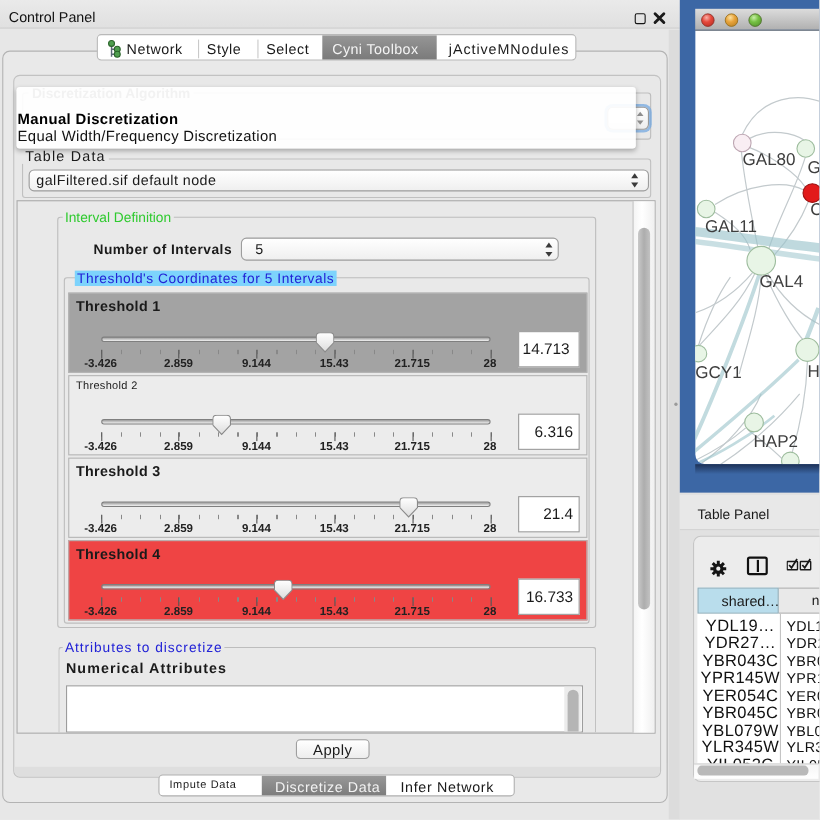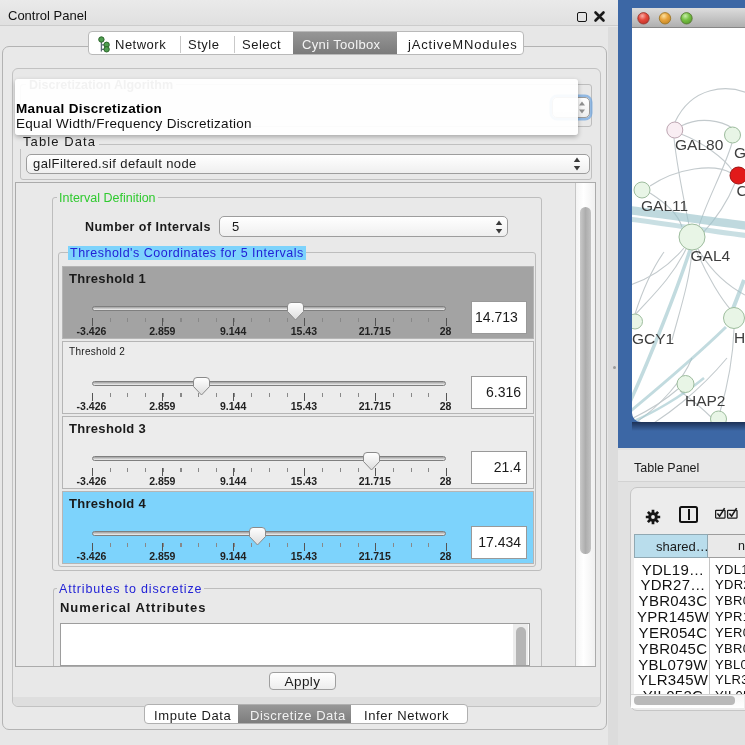--- a/index.html
+++ b/index.html
@@ -156,21 +156,21 @@
       <defs>
         <linearGradient id="thg415" x1="0" y1="0" x2="0" y2="1">
           <stop offset="0" stop-color="#ffffff"></stop>
           <stop offset="1" stop-color="#dcdcdc"></stop>
         </linearGradient>
       </defs>
       <path d="M4 0.5 H13 Q16.5 0.5 16.5 4 V9.5 L8.5 18 L0.5 9.5 V4 Q0.5 0.5 4 0.5 Z" stroke-width="1" fill="url(#thg415)" stroke="#8a8a8a"></path>
     </svg>
   <div class="abs" style="left:408px;top:34.5px;width:56px;height:33px;background:#fff;border:1px solid #999;font-size:14px;text-align:right;line-height:31px;padding-right:5px">21.4</div>
 </div>
-<div class="abs" style="left:62px;top:490.5px;width:471.5px;height:73px;border:1px solid #b5b5b5;background:#7dd3fc">
+<div class="abs" style="left:62px;top:490.5px;width:471.5px;height:73px;border:1px solid #b5b5b5;background:#ef4444">
   <div class="abs" style="left:6px;top:4px;font-size:13px;font-weight:bold;letter-spacing:0.3px">Threshold 4</div>
   <div class="abs" style="left:28.5px;top:39px;width:354px;height:5px;border:1px solid #7f7f7f;border-radius:3px;background:linear-gradient(#9f9f9f,#f2f2f2)"></div>
   <div class="abs" style="left:28.5px;top:51px;width:355px;height:4px;background:repeating-linear-gradient(90deg,#888 0,#888 1px,transparent 1px,transparent 17.70px)"></div>
   <div class="abs" style="left:28.5px;top:51px;width:1px;height:8px;background:#555"></div>
   <div class="abs" style="left:99.3px;top:51px;width:1px;height:8px;background:#555"></div>
   <div class="abs" style="left:170.1px;top:51px;width:1px;height:8px;background:#555"></div>
   <div class="abs" style="left:240.9px;top:51px;width:1px;height:8px;background:#555"></div>
   <div class="abs" style="left:311.7px;top:51px;width:1px;height:8px;background:#555"></div>
   <div class="abs" style="left:382.5px;top:51px;width:1px;height:8px;background:#555"></div>
   <div class="abs" style="left:-1.5px;top:58.5px;width:60px;text-align:center;font-size:10.5px;font-weight:bold;color:#222">-3.426</div>
@@ -181,36 +181,36 @@
   <div class="abs" style="left:352.5px;top:58.5px;width:60px;text-align:center;font-size:10.5px;font-weight:bold;color:#222">28</div>
   <svg class="abs" style="left:186.4px;top:35px" width="17" height="19" viewBox="0 0 17 19">
       <defs>
         <linearGradient id="thg490" x1="0" y1="0" x2="0" y2="1">
           <stop offset="0" stop-color="#ffffff"></stop>
           <stop offset="1" stop-color="#dcdcdc"></stop>
         </linearGradient>
       </defs>
       <path d="M4 0.5 H13 Q16.5 0.5 16.5 4 V9.5 L8.5 18 L0.5 9.5 V4 Q0.5 0.5 4 0.5 Z" stroke-width="1" fill="url(#thg490)" stroke="#8a8a8a"></path>
     </svg>
-  <div class="abs" style="left:408px;top:34.5px;width:56px;height:33px;background:#fff;border:1px solid #999;font-size:14px;text-align:right;line-height:31px;padding-right:5px">17.434</div>
+  <div class="abs" style="left:408px;top:34.5px;width:56px;height:33px;background:#fff;border:1px solid #999;font-size:14px;text-align:right;line-height:31px;padding-right:5px">16.733</div>
 </div>
 
 <div class="abs" style="left:53px;top:588px;width:489px;height:78px;border:1px solid #bdbdbd;border-top-left-radius:3px;border-top-right-radius:3px;border-bottom:none"></div>
 <div class="abs" style="left:57px;top:582px;font-size:12.5px;color:#2222d6;background:#e9e9e9;padding:0 2px;letter-spacing:0.85px">Attributes to discretize</div>
 <div class="abs" style="left:60px;top:600px;font-size:13px;font-weight:bold;letter-spacing:0.95px">Numerical Attributes</div>
 <div class="abs" style="left:60px;top:623px;width:470px;height:43px;background:#fff;border:1px solid #9d9d9d;overflow:hidden">
   <div style="position:absolute;right:1px;top:0;width:15px;height:43px;background:#ececec"></div>
   <div style="position:absolute;right:3px;top:3px;width:10px;height:40px;background:#b5b5b5;border-radius:5px 5px 0 0"></div>
 </div>
 
 <div class="abs" style="left:269px;top:671.5px;width:67px;height:18px;background:linear-gradient(#ffffff,#ededed);border:1px solid #9f9f9f;border-radius:4px;text-align:center;font-size:13.5px;line-height:17px;letter-spacing:0.4px">Apply</div>
 
 <div class="abs" style="left:144px;top:704px;width:324px;height:20px;background:#fff;border:1px solid #b0b0b0;border-radius:4px;overflow:hidden">
   <div class="abs" style="left:93px;top:0;width:113px;height:20px;background:linear-gradient(#989898,#7a7a7a)"></div>
-  <div class="abs" style="left:9px;top:2.5px;font-size:13px;letter-spacing:0.6px">Impute Data</div>
+  <div class="abs" style="left:9px;top:2.5px;font-size:10px;letter-spacing:0.6px">Impute Data</div>
   <div class="abs" style="left:105px;top:2.5px;font-size:13px;color:#f2f2f2;letter-spacing:0.5px">Discretize Data</div>
   <div class="abs" style="left:219px;top:2.5px;font-size:13px;letter-spacing:0.6px">Infer Network</div>
 </div>
 
 <div class="abs" style="left:15px;top:79px;width:563px;height:56px;background:rgba(255,255,255,.93);border-radius:3px;box-shadow:0 2px 5px rgba(0,0,0,.28)">
   <div class="abs" style="left:1px;top:22px;font-size:13.5px;font-weight:bold;color:#000;letter-spacing:0.35px">Manual Discretization</div>
   <div class="abs" style="left:1px;top:36.5px;font-size:13.5px;color:#111;letter-spacing:0.3px">Equal Width/Frequency Discretization</div>
 </div>
 
 <div class="abs" style="left:618px;top:0;width:127px;height:448px;background:#3c67a5"></div>

